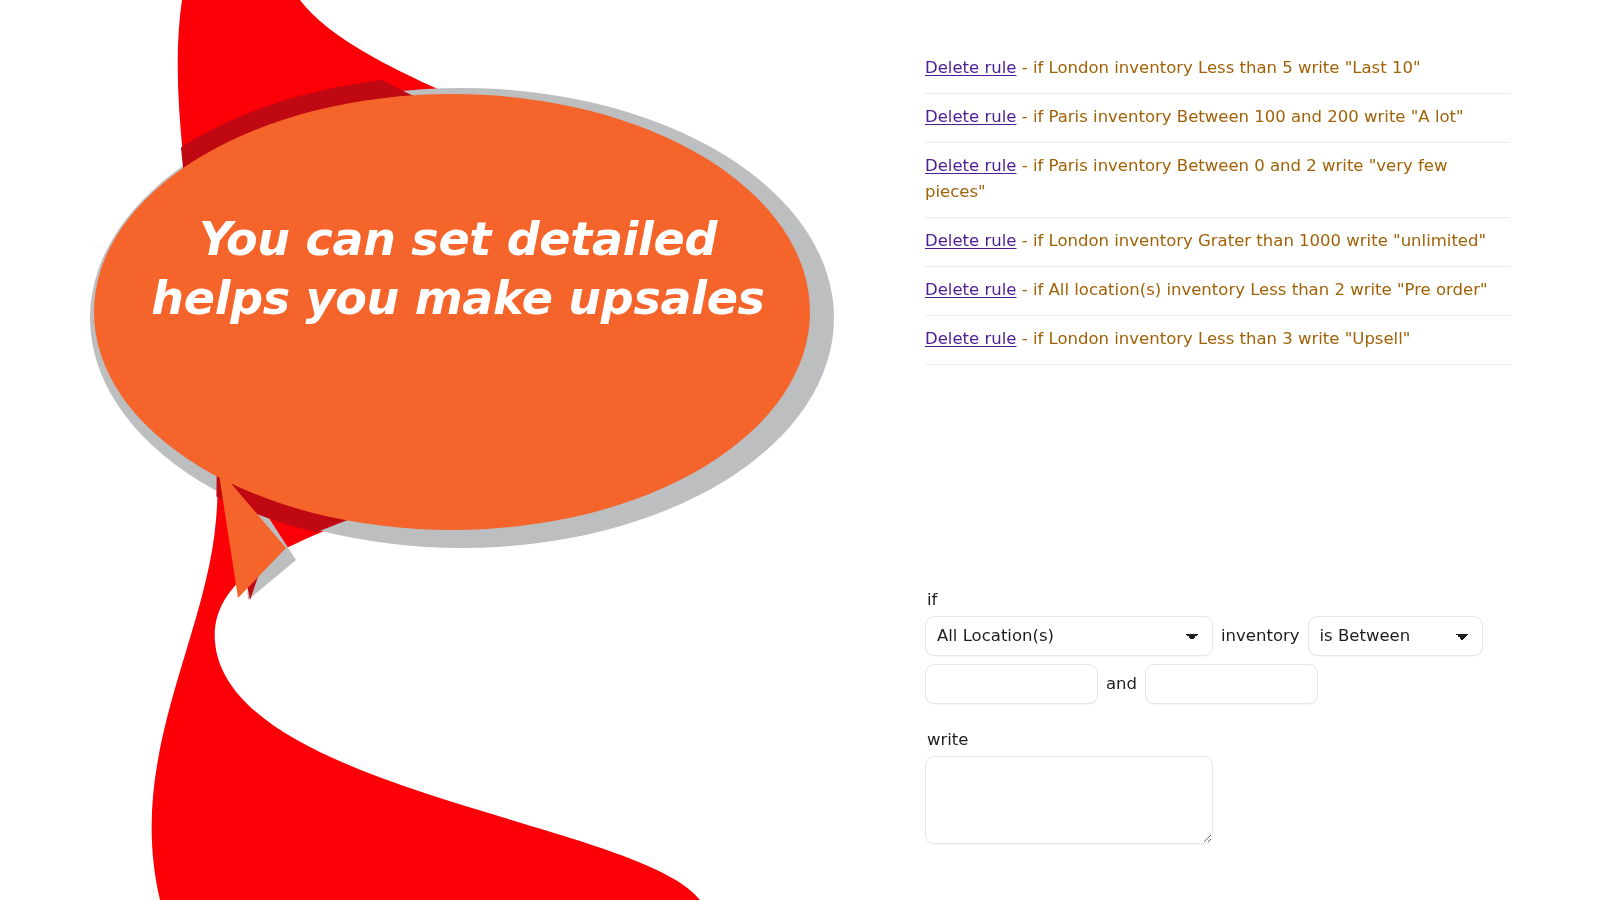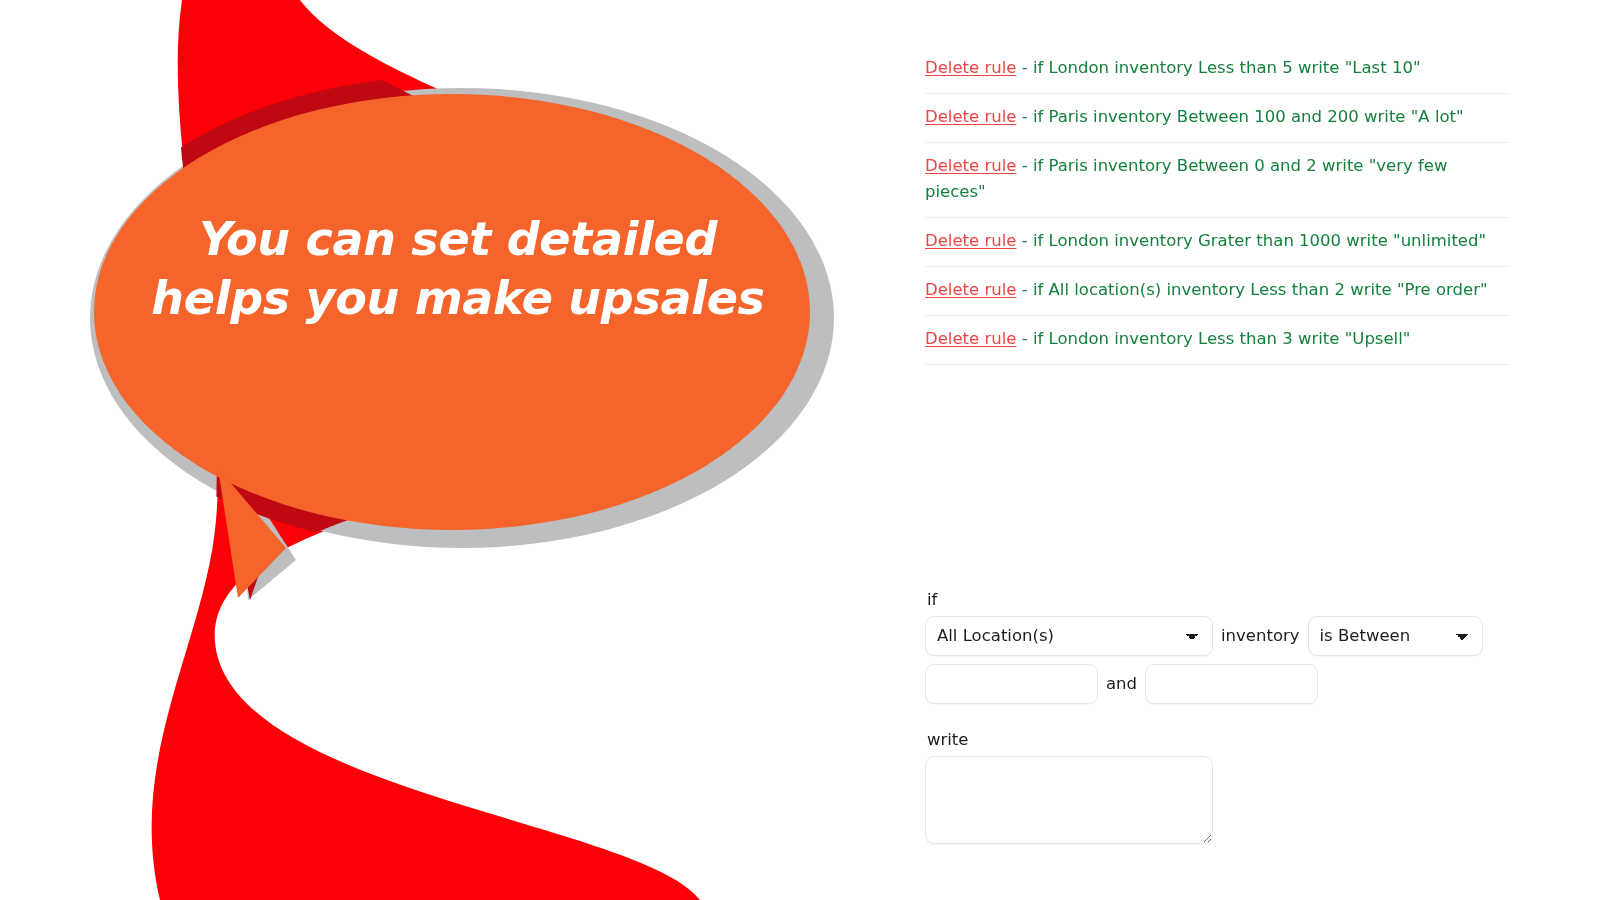--- a/index.html
+++ b/index.html
@@ -68,27 +68,27 @@
   .rule-row {
     padding: 10px 0 12px 0;
     border-bottom: 1px solid #ededee;
     line-height: 1.58;
     font-size: 16.5px;
     color: #1d1d1f;
   }
   .rule-row:first-child { padding-top: 8px; }
 
   .delete-link {
-    color: #ef4444;
+    color: #4c1d95;
     text-decoration: underline;
     text-underline-offset: 2px;
     cursor: pointer;
   }
 
-  .rule-text { color: #15803d; }
+  .rule-text { color: #a16207; }
 
   
   .form-area {
     position: absolute;
     left: 0;
     top: 590px;
     width: 600px;
   }
 
   .field-label {

